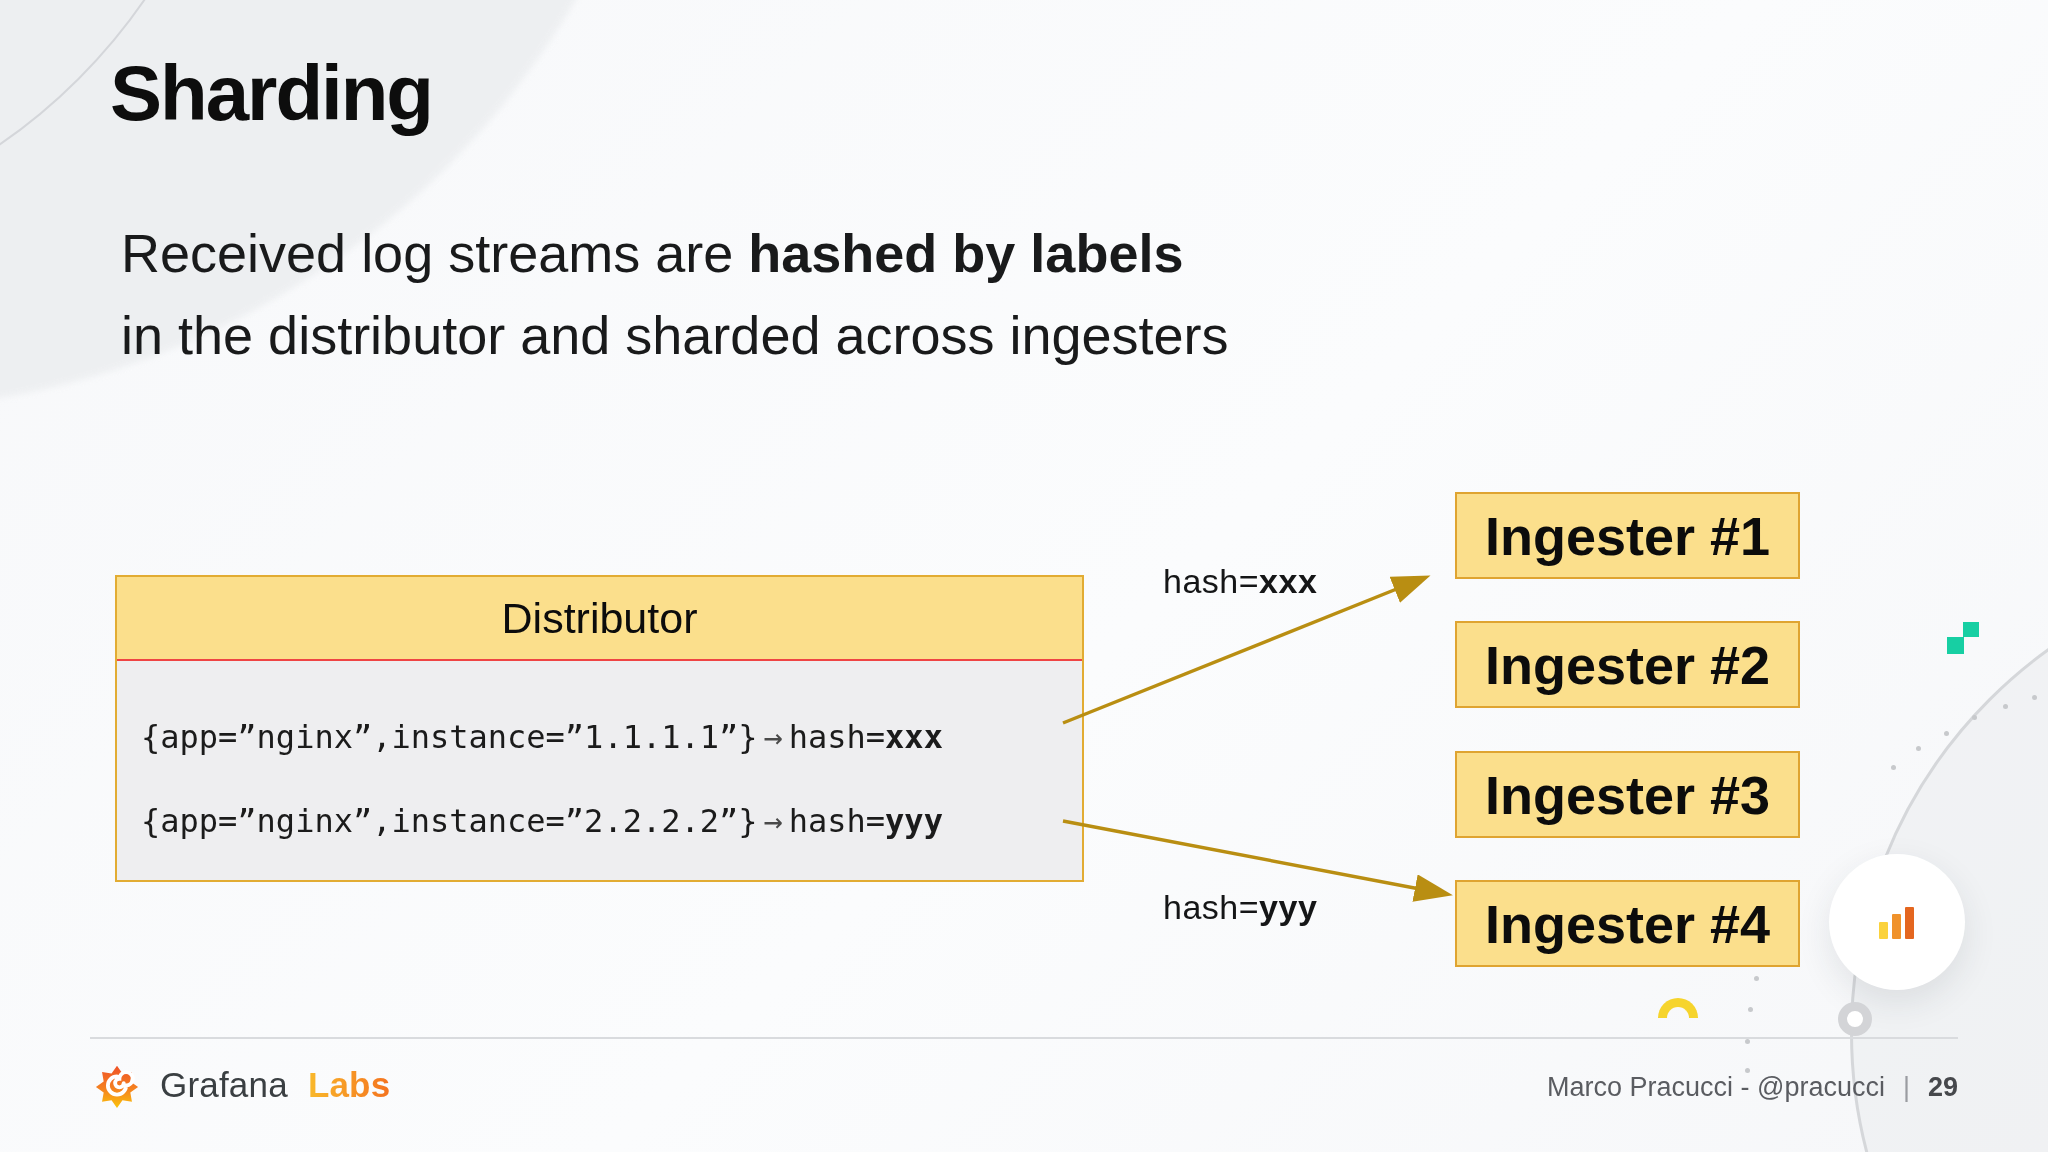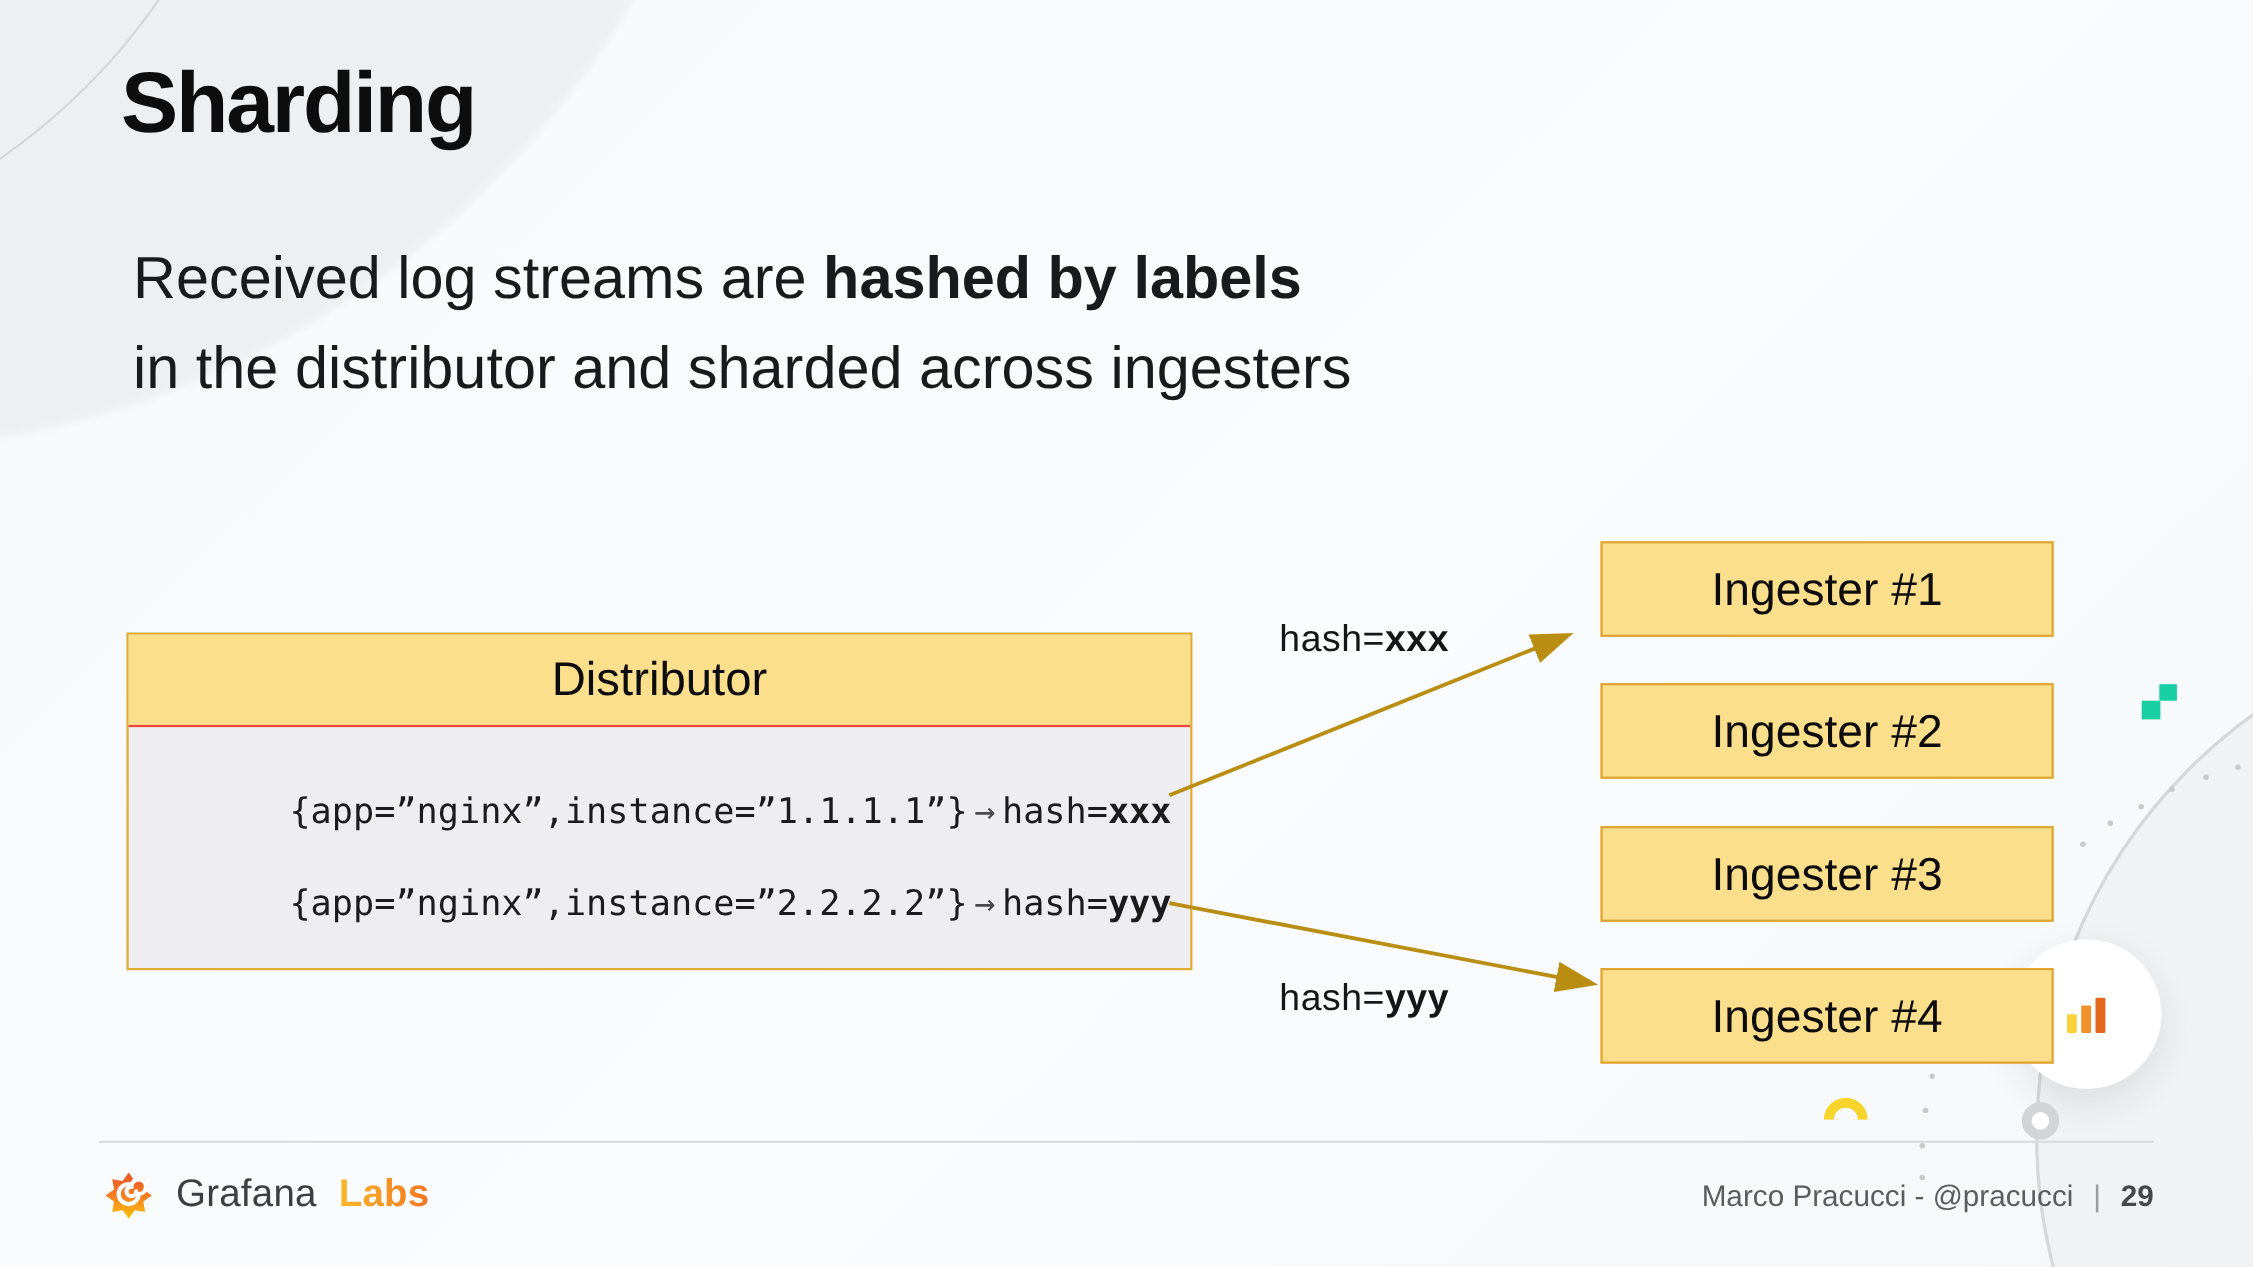--- a/index.html
+++ b/index.html
@@ -31,27 +31,27 @@
   
   .title{position:absolute;left:110px;top:48px;font-size:78px;font-weight:700;letter-spacing:-2px;color:#0d0d0d;}
   .body-text{position:absolute;left:121px;top:212px;font-size:54px;line-height:82px;color:#191a1b;}
   .body-text b{font-weight:700;}
   
   .distributor{position:absolute;left:115px;top:575px;width:969px;height:307px;box-sizing:border-box;
     border:2px solid #e2ac33;background:#eeeef0;}
   .distributor-header{height:84px;box-sizing:border-box;background:#fbdf8c;border-bottom:2px solid #ef4444;
     display:flex;align-items:center;justify-content:center;font-size:43px;color:#0c0c0c;}
   .distributor-body{padding:34px 17px 0 24px;font-family:"DejaVu Sans Mono",monospace;font-size:32px;
-    line-height:84px;color:#1b1b1b;white-space:nowrap;text-align:right;}
+    line-height:84px;color:#1b1b1b;white-space:nowrap;}
   .distributor-body .arr{color:#4a4a4a;padding:0 6px;}
   .distributor-body b{font-weight:700;}
   
-  .ingester{position:absolute;left:1455px;width:412px;height:87px;box-sizing:border-box;
+  .ingester{position:absolute;left:1455px;width:345px;height:87px;box-sizing:border-box;
     background:#fbdf8c;border:2px solid #dfa431;display:flex;align-items:center;justify-content:center;
-    font-size:42px;color:#0c0c0c;}
+    font-size:54px;color:#0c0c0c;font-weight:bold;}
   
   .hash-label{position:absolute;font-size:34px;color:#151617;letter-spacing:.5px;}
   .hash-label b{font-weight:700;}
   
   .arrows{position:absolute;left:0;top:0;pointer-events:none;}
   
   .footer-divider{position:absolute;left:90px;top:1037px;width:1868px;height:2px;background:#d9dbde;}
   .footer-logo{position:absolute;left:94px;top:1062px;display:flex;align-items:center;gap:20px;}
   .logo-word{font-size:35px;color:#3a3f42;letter-spacing:.2px;}
   .logo-labs{font-size:35px;font-weight:700;letter-spacing:.2px;

